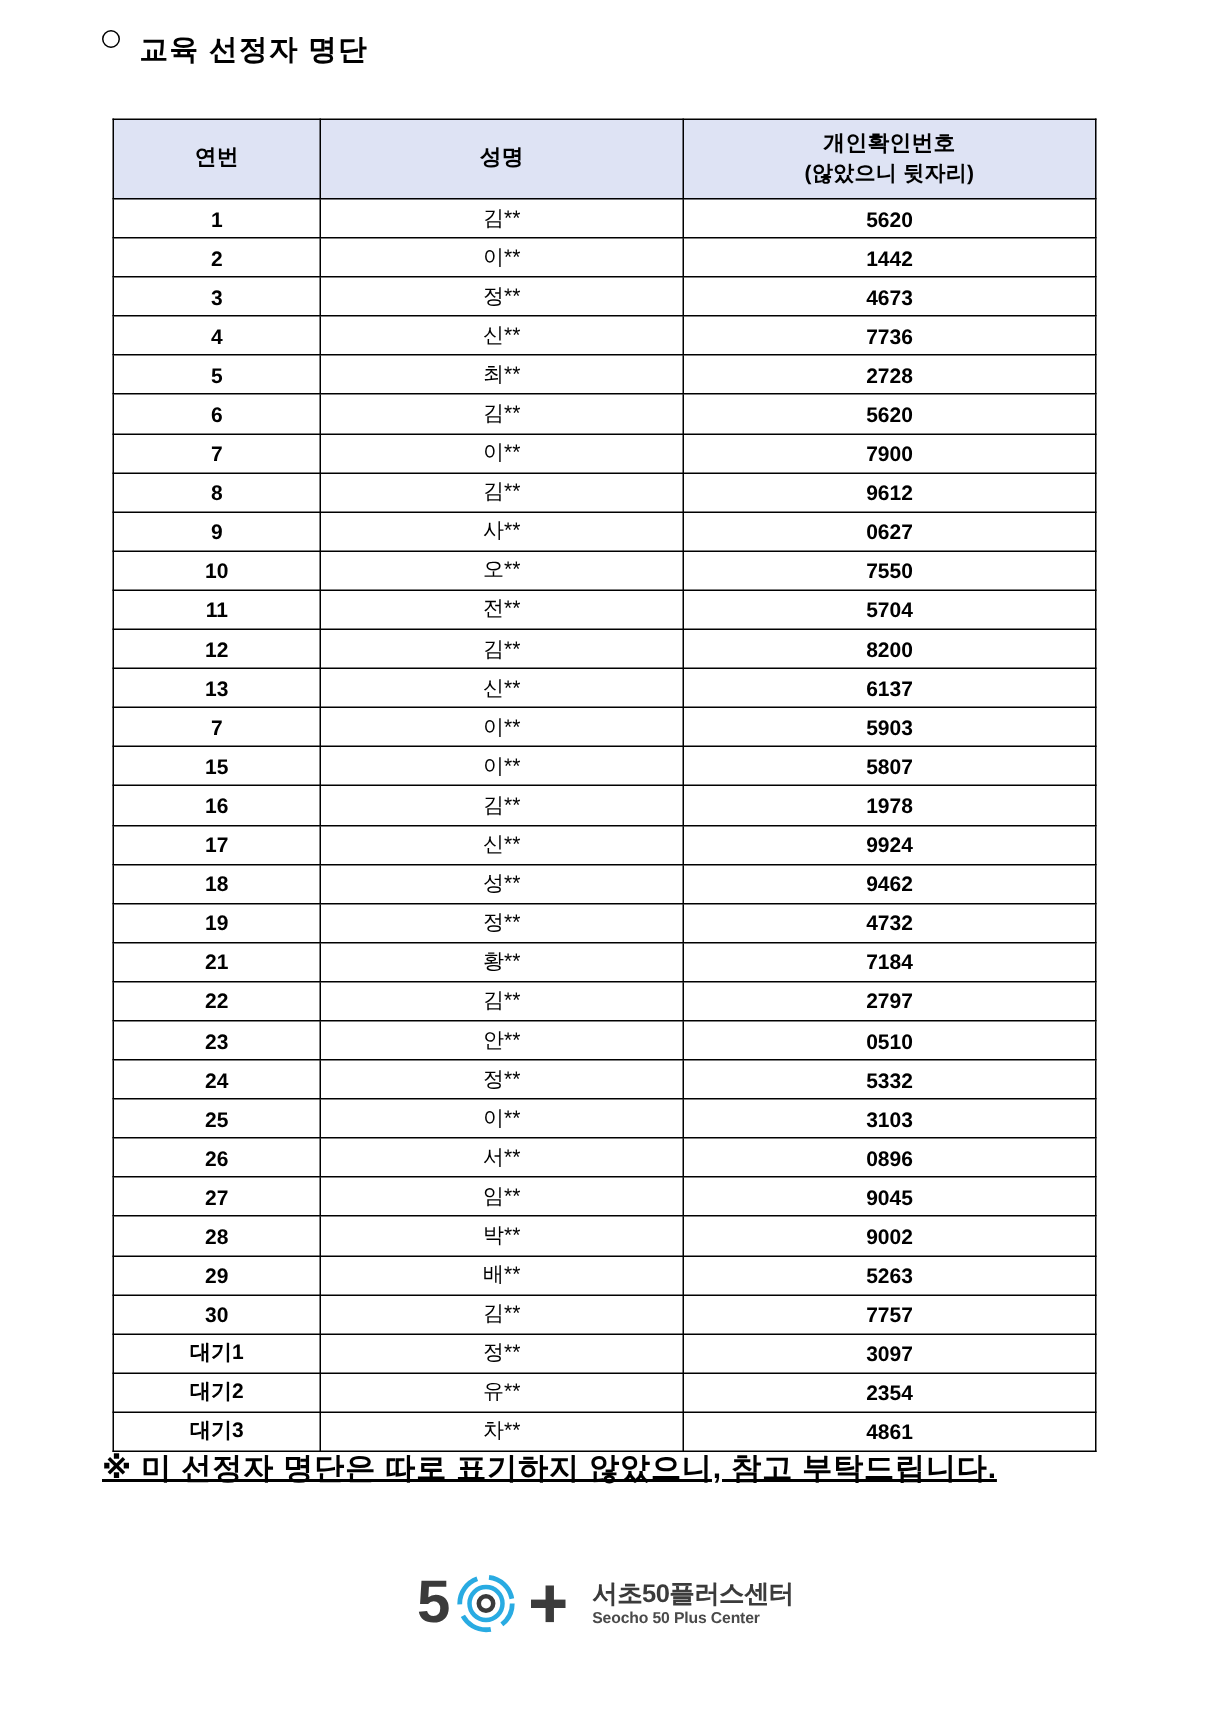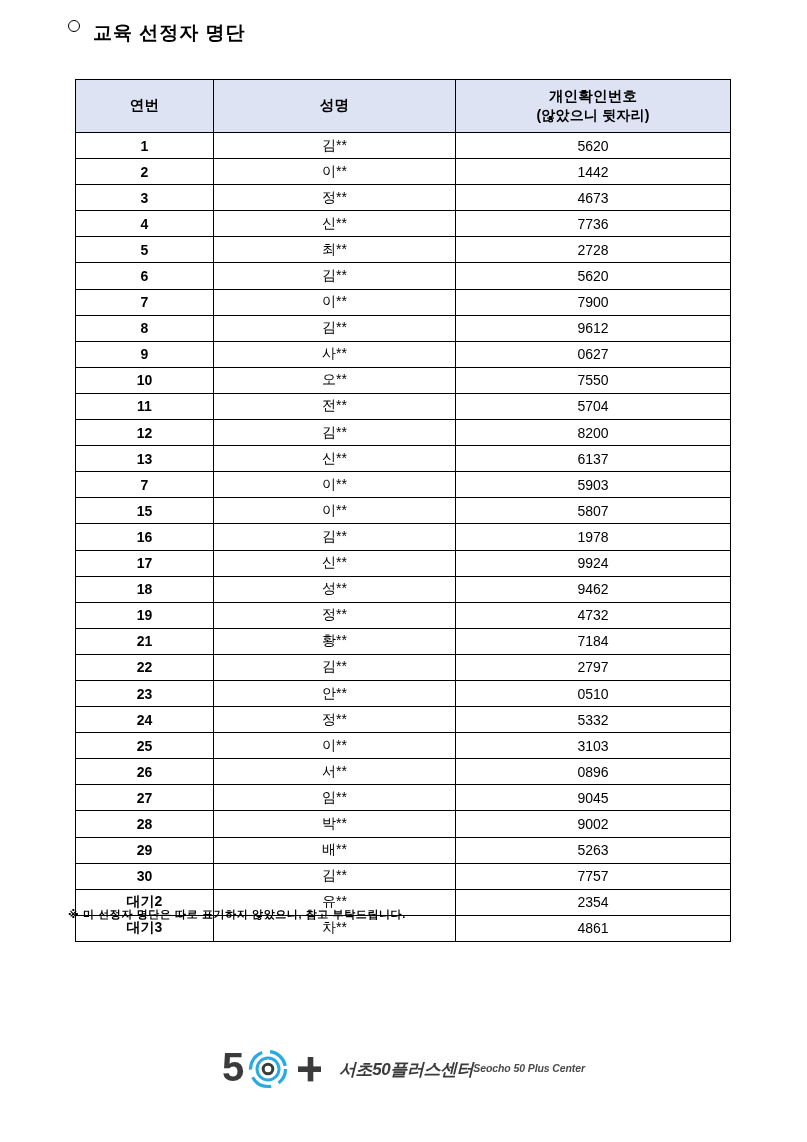--- a/index.html
+++ b/index.html
@@ -85,33 +85,34 @@
   }
   .cell-no {
     font-weight: bold;
     font-size: 14px;
   }
   .cell-name {
     font-weight: normal;
     font-size: 14px;
   }
   .cell-code {
-    font-weight: normal;
+    font-weight: bold;
     font-size: 14px;
   }
 
   
   .footer-note {
     position: absolute;
     left: 68px;
-    top: 907px;
-    font-size: 11px;
+    top: 965px;
+    font-size: 20px;
     font-weight: bold;
     letter-spacing: 0.6px;
     white-space: nowrap;
+    text-decoration: underline;
   }
 
   
   .logo-block {
     position: absolute;
     left: 0;
     top: 1048px;
     width: 807px;
     display: flex;
     justify-content: center;
@@ -121,25 +122,24 @@
     display: flex;
     align-items: center;
     gap: 9px;
   }
   .logo-mark {
     display: flex;
     align-items: center;
   }
   .logo-text {
     display: flex;
-    flex-direction: row;
+    flex-direction: column;
     justify-content: flex-start;
     line-height: 1.05;
     padding-top: 1px;
-    font-style: italic;
   }
   .logo-kr {
     font-size: 17px;
     font-weight: bold;
     color: #3b3b3b;
     letter-spacing: -0.4px;
   }
   .logo-en {
     font-size: 10.5px;
     font-weight: bold;
@@ -314,20 +314,25 @@
           <td class="cell-no">29</td>
           <td class="cell-name">배**</td>
           <td class="cell-code">5263</td>
         </tr>
         <tr>
           <td class="cell-no">30</td>
           <td class="cell-name">김**</td>
           <td class="cell-code">7757</td>
         </tr>
         <tr>
+          <td class="cell-no">대기1</td>
+          <td class="cell-name">정**</td>
+          <td class="cell-code">3097</td>
+        </tr>
+        <tr>
           <td class="cell-no">대기2</td>
           <td class="cell-name">유**</td>
           <td class="cell-code">2354</td>
         </tr>
         <tr>
           <td class="cell-no">대기3</td>
           <td class="cell-name">차**</td>
           <td class="cell-code">4861</td>
         </tr>
       </tbody>

